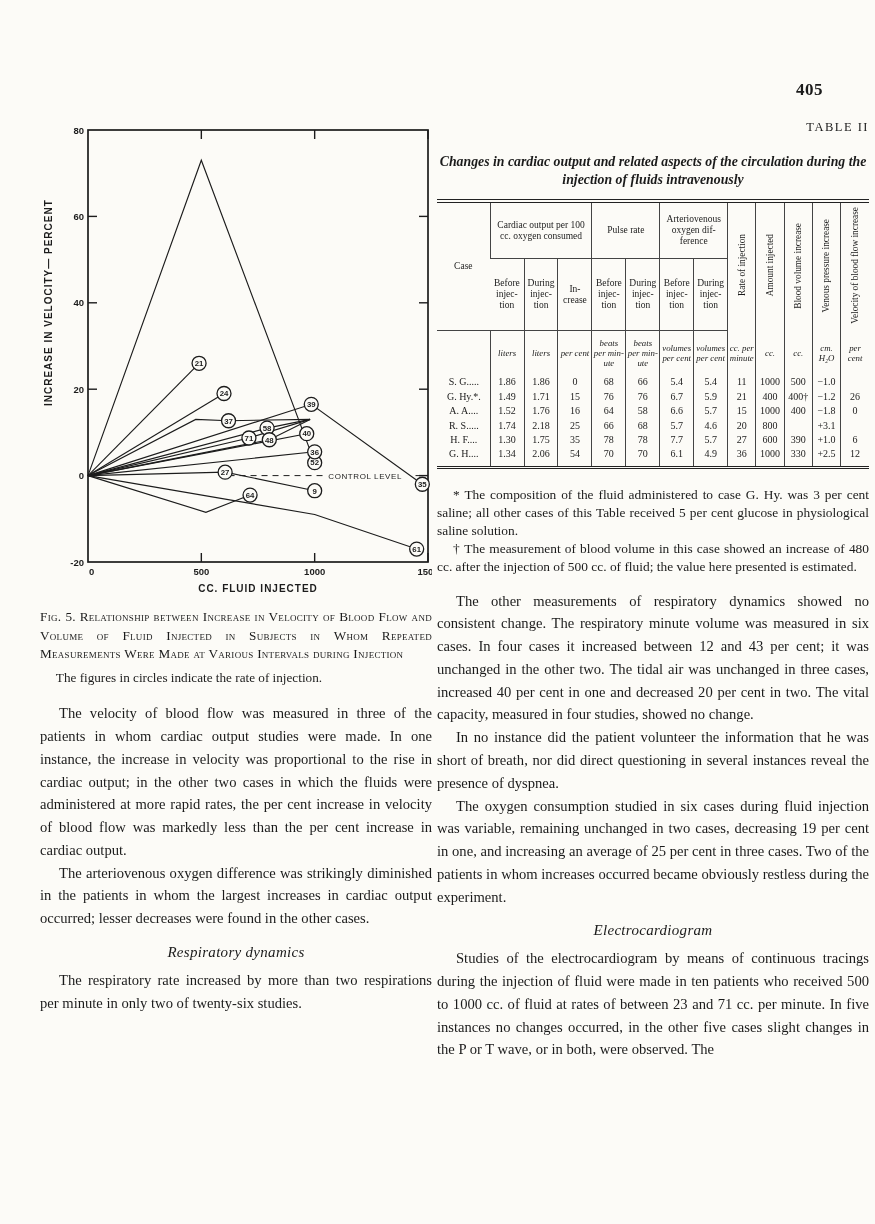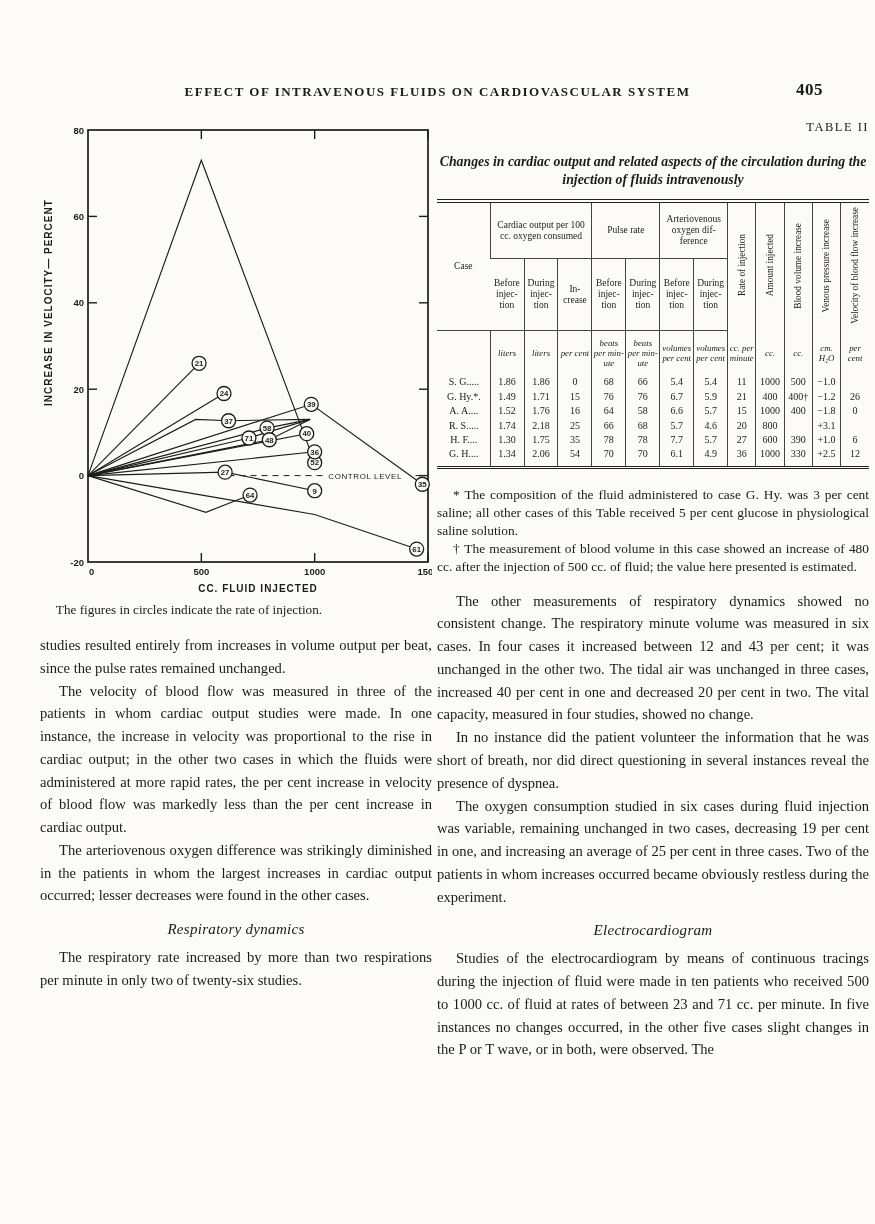--- a/index.html
+++ b/index.html
@@ -73,21 +73,20 @@
   .footnote { margin-top:17px; font-size:13.4px; line-height:1.34; text-align:justify; }
   .footnote p { text-indent:1.2em; }
   .col-right .para { margin-top:0; }
   .col-right .body-start { margin-top:14px; }
 </style>
 </head>
 <body>
 
 <div id="page">
 
-  <div class="running-head">EFFECT OF INTRAVENOUS FLUIDS ON CARDIOVASCULAR SYSTEM</div>
   <div class="page-num">405</div>
 
   <div class="col-left">
 
     <svg id="fig-chart" width="392" height="478" viewBox="0 0 392 478">
         <rect x="48" y="12" width="340" height="432" fill="none" stroke="#1c1c1c" stroke-width="1.7"></rect>
         <text x="49" y="457" font-family="Liberation Sans,sans-serif" font-size="9.5" font-weight="bold" text-anchor="start" fill="#1c1c1c">0</text>
         <line x1="161.33333333333331" y1="12" x2="161.33333333333331" y2="21" stroke="#1c1c1c" stroke-width="1.4"></line>
         <line x1="161.33333333333331" y1="444" x2="161.33333333333331" y2="435" stroke="#1c1c1c" stroke-width="1.4"></line>
         <text x="161.33333333333331" y="457" font-family="Liberation Sans,sans-serif" font-size="9.5" font-weight="bold" text-anchor="middle" fill="#1c1c1c">500</text>
@@ -154,23 +153,26 @@
         <circle cx="274.66666666666663" cy="372.72" r="7" fill="#fcfbf7" stroke="#1c1c1c" stroke-width="1.3"></circle>
         <text x="274.66666666666663" y="375.52000000000004" font-family="Liberation Sans,sans-serif" font-size="7.8" font-weight="bold" text-anchor="middle" fill="#1c1c1c">9</text>
         <circle cx="210.06666666666666" cy="377.04" r="7" fill="#fcfbf7" stroke="#1c1c1c" stroke-width="1.3"></circle>
         <text x="210.06666666666666" y="379.84000000000003" font-family="Liberation Sans,sans-serif" font-size="7.8" font-weight="bold" text-anchor="middle" fill="#1c1c1c">64</text>
         <circle cx="376.6666666666667" cy="431.04" r="7" fill="#fcfbf7" stroke="#1c1c1c" stroke-width="1.3"></circle>
         <text x="376.6666666666667" y="433.84000000000003" font-family="Liberation Sans,sans-serif" font-size="7.8" font-weight="bold" text-anchor="middle" fill="#1c1c1c">61</text>
         <text x="218" y="474" font-family="Liberation Sans,sans-serif" font-size="10" font-weight="bold" letter-spacing="1" text-anchor="middle" fill="#1c1c1c">CC. FLUID INJECTED</text>
         <text transform="translate(12,288) rotate(-90)" font-family="Liberation Sans,sans-serif" font-size="10" font-weight="bold" letter-spacing="1" fill="#1c1c1c">INCREASE IN VELOCITY— PERCENT</text>
       </svg>
 
+    <div class="fig-caption">
+      <span class="smallcaps">Fig. 5.</span>
+      <span class="smallcaps">Relationship between Increase in Velocity of Blood Flow and Volume of Fluid Injected in Subjects in Whom Repeated Measurements Were Made at Various Intervals during Injection</span>
+    </div>
     <div class="fig-note">The figures in circles indicate the rate of injection.</div>
 
-    <p class="para noindent">studies resulted entirely from increases in volume output per beat, since the pulse rates remained unchanged.</p>
     <p class="para">The velocity of blood flow was measured in three of the patients in whom cardiac output studies were made.  In one instance, the increase in velocity was proportional to the rise in cardiac output; in the other two cases in which the fluids were administered at more rapid rates, the per cent increase in velocity of blood flow was markedly less than the per cent increase in cardiac output.</p>
     <p class="para">The arteriovenous oxygen difference was strikingly diminished in the patients in whom the largest increases in cardiac output occurred; lesser decreases were found in the other cases.</p>
 
     <div class="section-head">Respiratory dynamics</div>
 
     <p class="para">The respiratory rate increased by more than two respirations per minute in only two of twenty-six studies.</p>
   </div>
 
   <div class="col-right">
 

